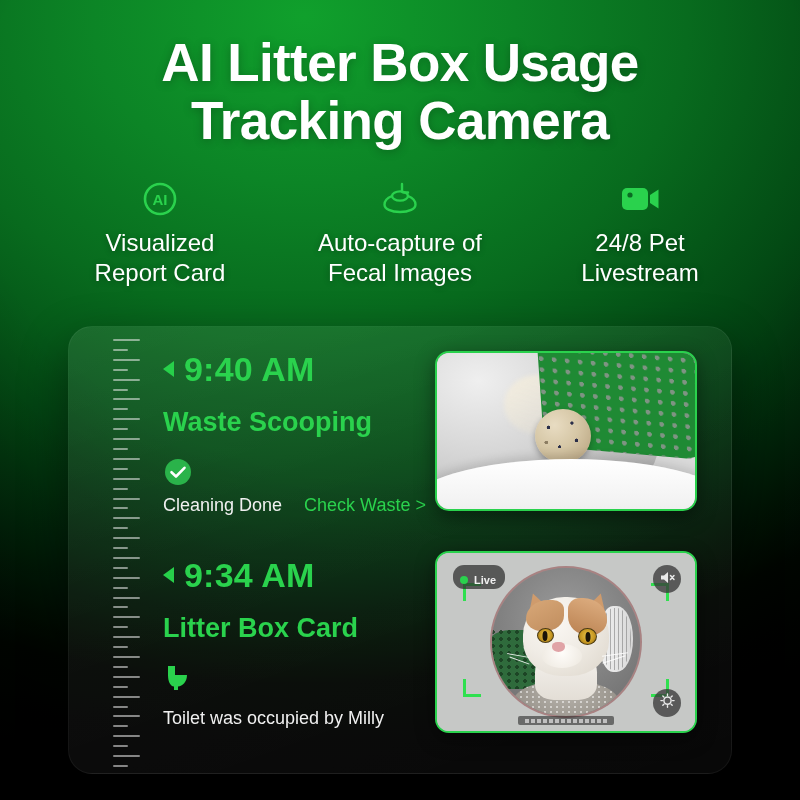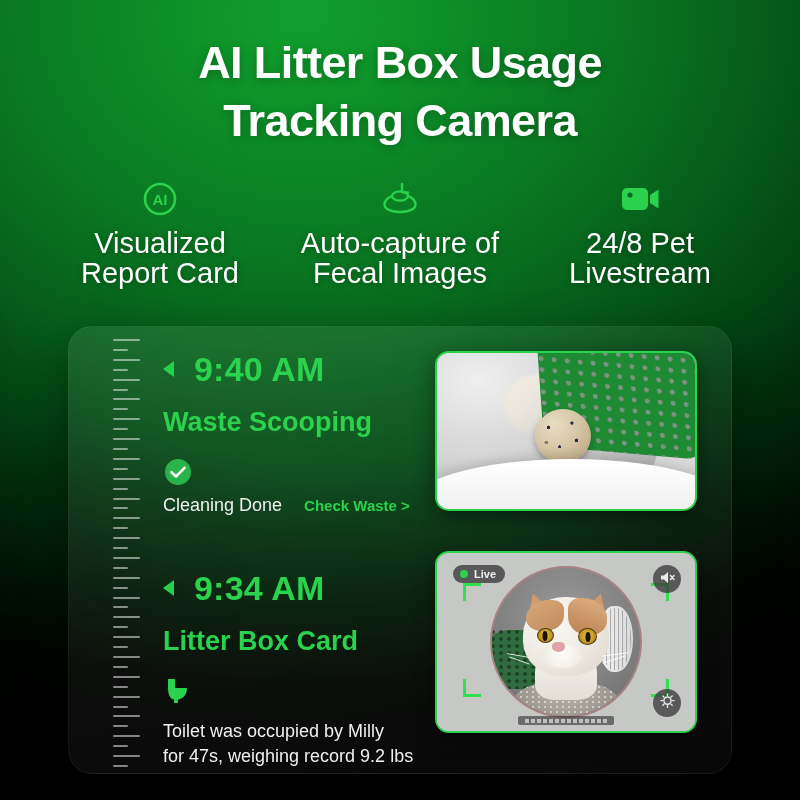--- a/index.html
+++ b/index.html
@@ -20,39 +20,39 @@
     position:absolute; inset:0;
     background:
       radial-gradient(140% 110% at 50% 18%, rgba(0,0,0,0) 38%, rgba(0,0,0,0.35) 68%, rgba(0,0,0,0.82) 88%, #000 100%);
   }
   #page { position:absolute; inset:0; }
 
   
   .header { position:absolute; left:0; right:0; top:34px; text-align:center; }
   .title-line {
     color:#fff;
-    font-size:45px;
+    font-size:53px;
     font-weight:700;
     letter-spacing:-0.6px;
     line-height:58px;
     text-shadow:0 2px 10px rgba(0,0,0,0.25);
   }
 
   
   .features {
     position:absolute; top:178px; left:40px; right:40px;
     display:flex; justify-content:space-between; align-items:flex-start;
   }
   .feature { width:33.33%; text-align:center; }
   .feature-icon {
     height:42px; display:flex; align-items:center; justify-content:center;
     margin-bottom:8px;
   }
   .feature-label {
-    color:#ffffff; font-size:29px; line-height:30px; font-weight:400;
+    color:#ffffff; font-size:24px; line-height:30px; font-weight:400;
     text-shadow:0 1px 6px rgba(0,0,0,0.3);
   }
 
   
   .card {
     position:absolute;
     left:68px; top:326px; width:664px; height:448px;
     border-radius:24px;
     background:linear-gradient(160deg, rgba(255,255,255,0.085) 0%, rgba(255,255,255,0.05) 45%, rgba(255,255,255,0.03) 100%);
     border:1px solid rgba(255,255,255,0.055);
@@ -65,41 +65,41 @@
     position:absolute; left:44px; top:12px; bottom:6px; width:30px;
     display:flex; flex-direction:column; justify-content:space-between;
   }
   .tick { height:2px; background:rgba(235,235,235,0.55); border-radius:1px; }
   .tick.s { width:15px; }
   .tick.l { width:27px; }
 
   
   .entry { position:absolute; left:94px; }
   .entry-1 { top:22px; }
-  .entry-2 { top:241px; }
-
-  .time-row { display:flex; align-items:center; gap:20px; }
+  .entry-2 { top:228px; }
+
+  .time-row { display:flex; align-items:center; gap:10px; }
   .tri {
     width:0; height:0;
     border-top:8px solid transparent;
     border-bottom:8px solid transparent;
     border-right:11px solid #27d04a;
   }
   .time-text {
     color:#2ad24d; font-size:34px; font-weight:700; letter-spacing:0.2px;
     line-height:40px;
   }
   .entry-title {
     color:#2ad24d; font-size:27px; font-weight:700; line-height:34px;
     margin-top:16px;
   }
   .entry-icon { margin-top:17px; height:32px; display:flex; align-items:center; }
   .entry-foot { margin-top:4px; display:flex; align-items:baseline; gap:22px; }
   .foot-text { color:#f0f0f0; font-size:18px; line-height:26px; }
-  .foot-link { color:#2ad24d; font-size:15px; font-weight:700; white-space:nowrap; }
+  .foot-link { color:#2ad24d; font-size:18px; font-weight:400; white-space:nowrap; }
   .note { margin-top:12px; color:#f0f0f0; font-size:18px; line-height:25px; }
 
   
   .media {
     position:absolute; right:34px; border-radius:14px; overflow:hidden;
     border:2px solid #2ad24d;
     box-shadow:0 6px 20px rgba(0,0,0,0.45);
   }
   .media-1 { top:24px; width:262px; height:160px; }
   .litter-photo { position:absolute; inset:0; background:#d9d9d9; overflow:hidden; }
@@ -232,21 +232,21 @@
   .bracket { position:absolute; width:18px; height:18px; border:3px solid #2fe04f; }
   .b-tl { left:26px; top:30px; border-right:none; border-bottom:none; }
   .b-tr { right:26px; top:30px; border-left:none; border-bottom:none; }
   .b-bl { left:26px; bottom:34px; border-right:none; border-top:none; }
   .b-br { right:26px; bottom:34px; border-left:none; border-top:none; }
 
   .live-badge {
     position:absolute; left:16px; top:12px;
     display:flex; align-items:center; gap:6px;
     background:rgba(45,45,45,0.72); border-radius:11px;
-    padding:3px 9px 3px 7px;
+    padding:9px 9px 3px 7px;
   }
   .live-dot { width:8px; height:8px; border-radius:50%; background:#2ad24d; }
   .live-text { color:#f0f0f0; font-size:11px; font-weight:700; }
 
   .round-btn {
     position:absolute; width:28px; height:28px; border-radius:50%;
     background:rgba(58,58,58,0.78);
     display:flex; align-items:center; justify-content:center;
   }
   .btn-mute { right:14px; top:12px; }
@@ -386,21 +386,20 @@
         <span class="time-text">9:34 AM</span>
       </div>
       <div class="entry-title">Litter Box Card</div>
       <div class="entry-icon">
         <svg width="32" height="32" viewBox="0 0 32 32">
           <path d="M5 4 h7 v9 h-7 z" fill="#2ad24d"></path>
           <path d="M5 13 h19 c0 7 -4.5 11 -9 11.5 L15 28 h-4 v-3.5 C7 24 5 19.5 5 13 z" fill="#2ad24d"></path>
         </svg>
       </div>
       <div class="note">Toilet was occupied by Milly</div>
-      <div class="note" style="margin-top:0">for 47s, weighing record 9.2 lbs</div>
     </div>
 
     <div class="media media-1">
       <div class="litter-photo">
         <div class="lp-drum"></div>
         <div class="lp-streak"></div>
         <div class="lp-mat"></div>
         <div class="lp-clump"></div>
         <div class="lp-rim"></div>
       </div>

